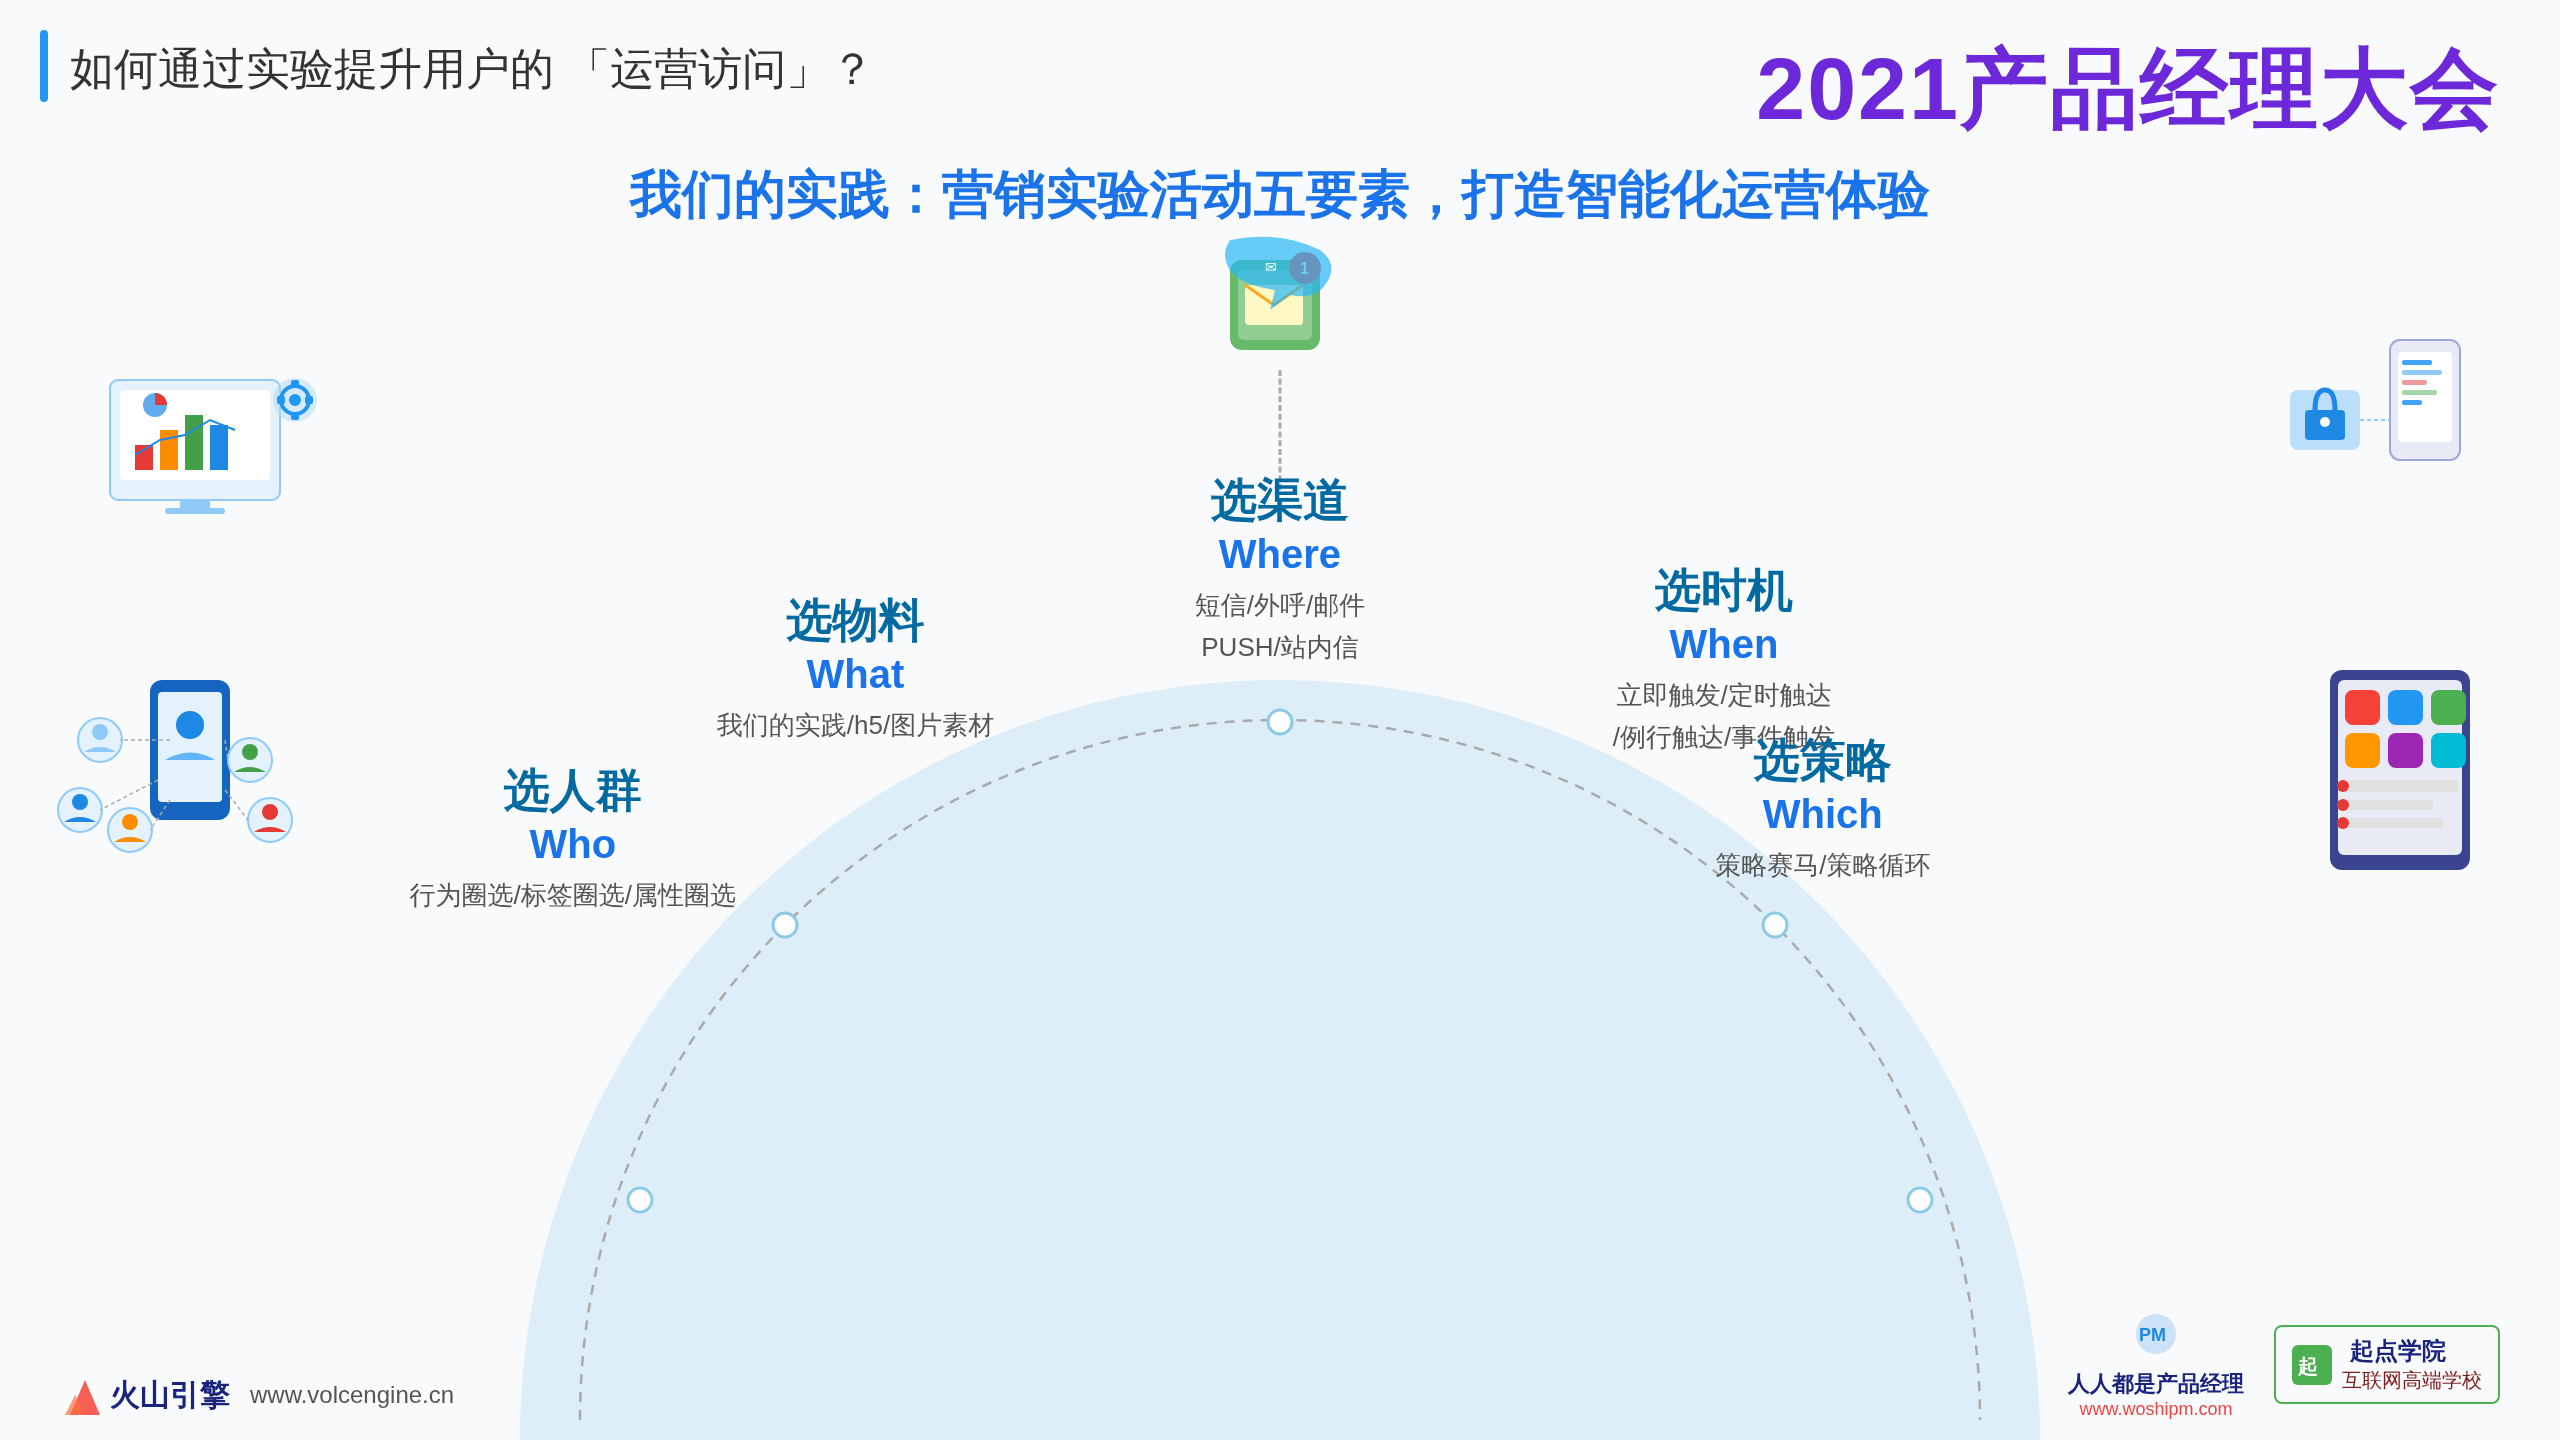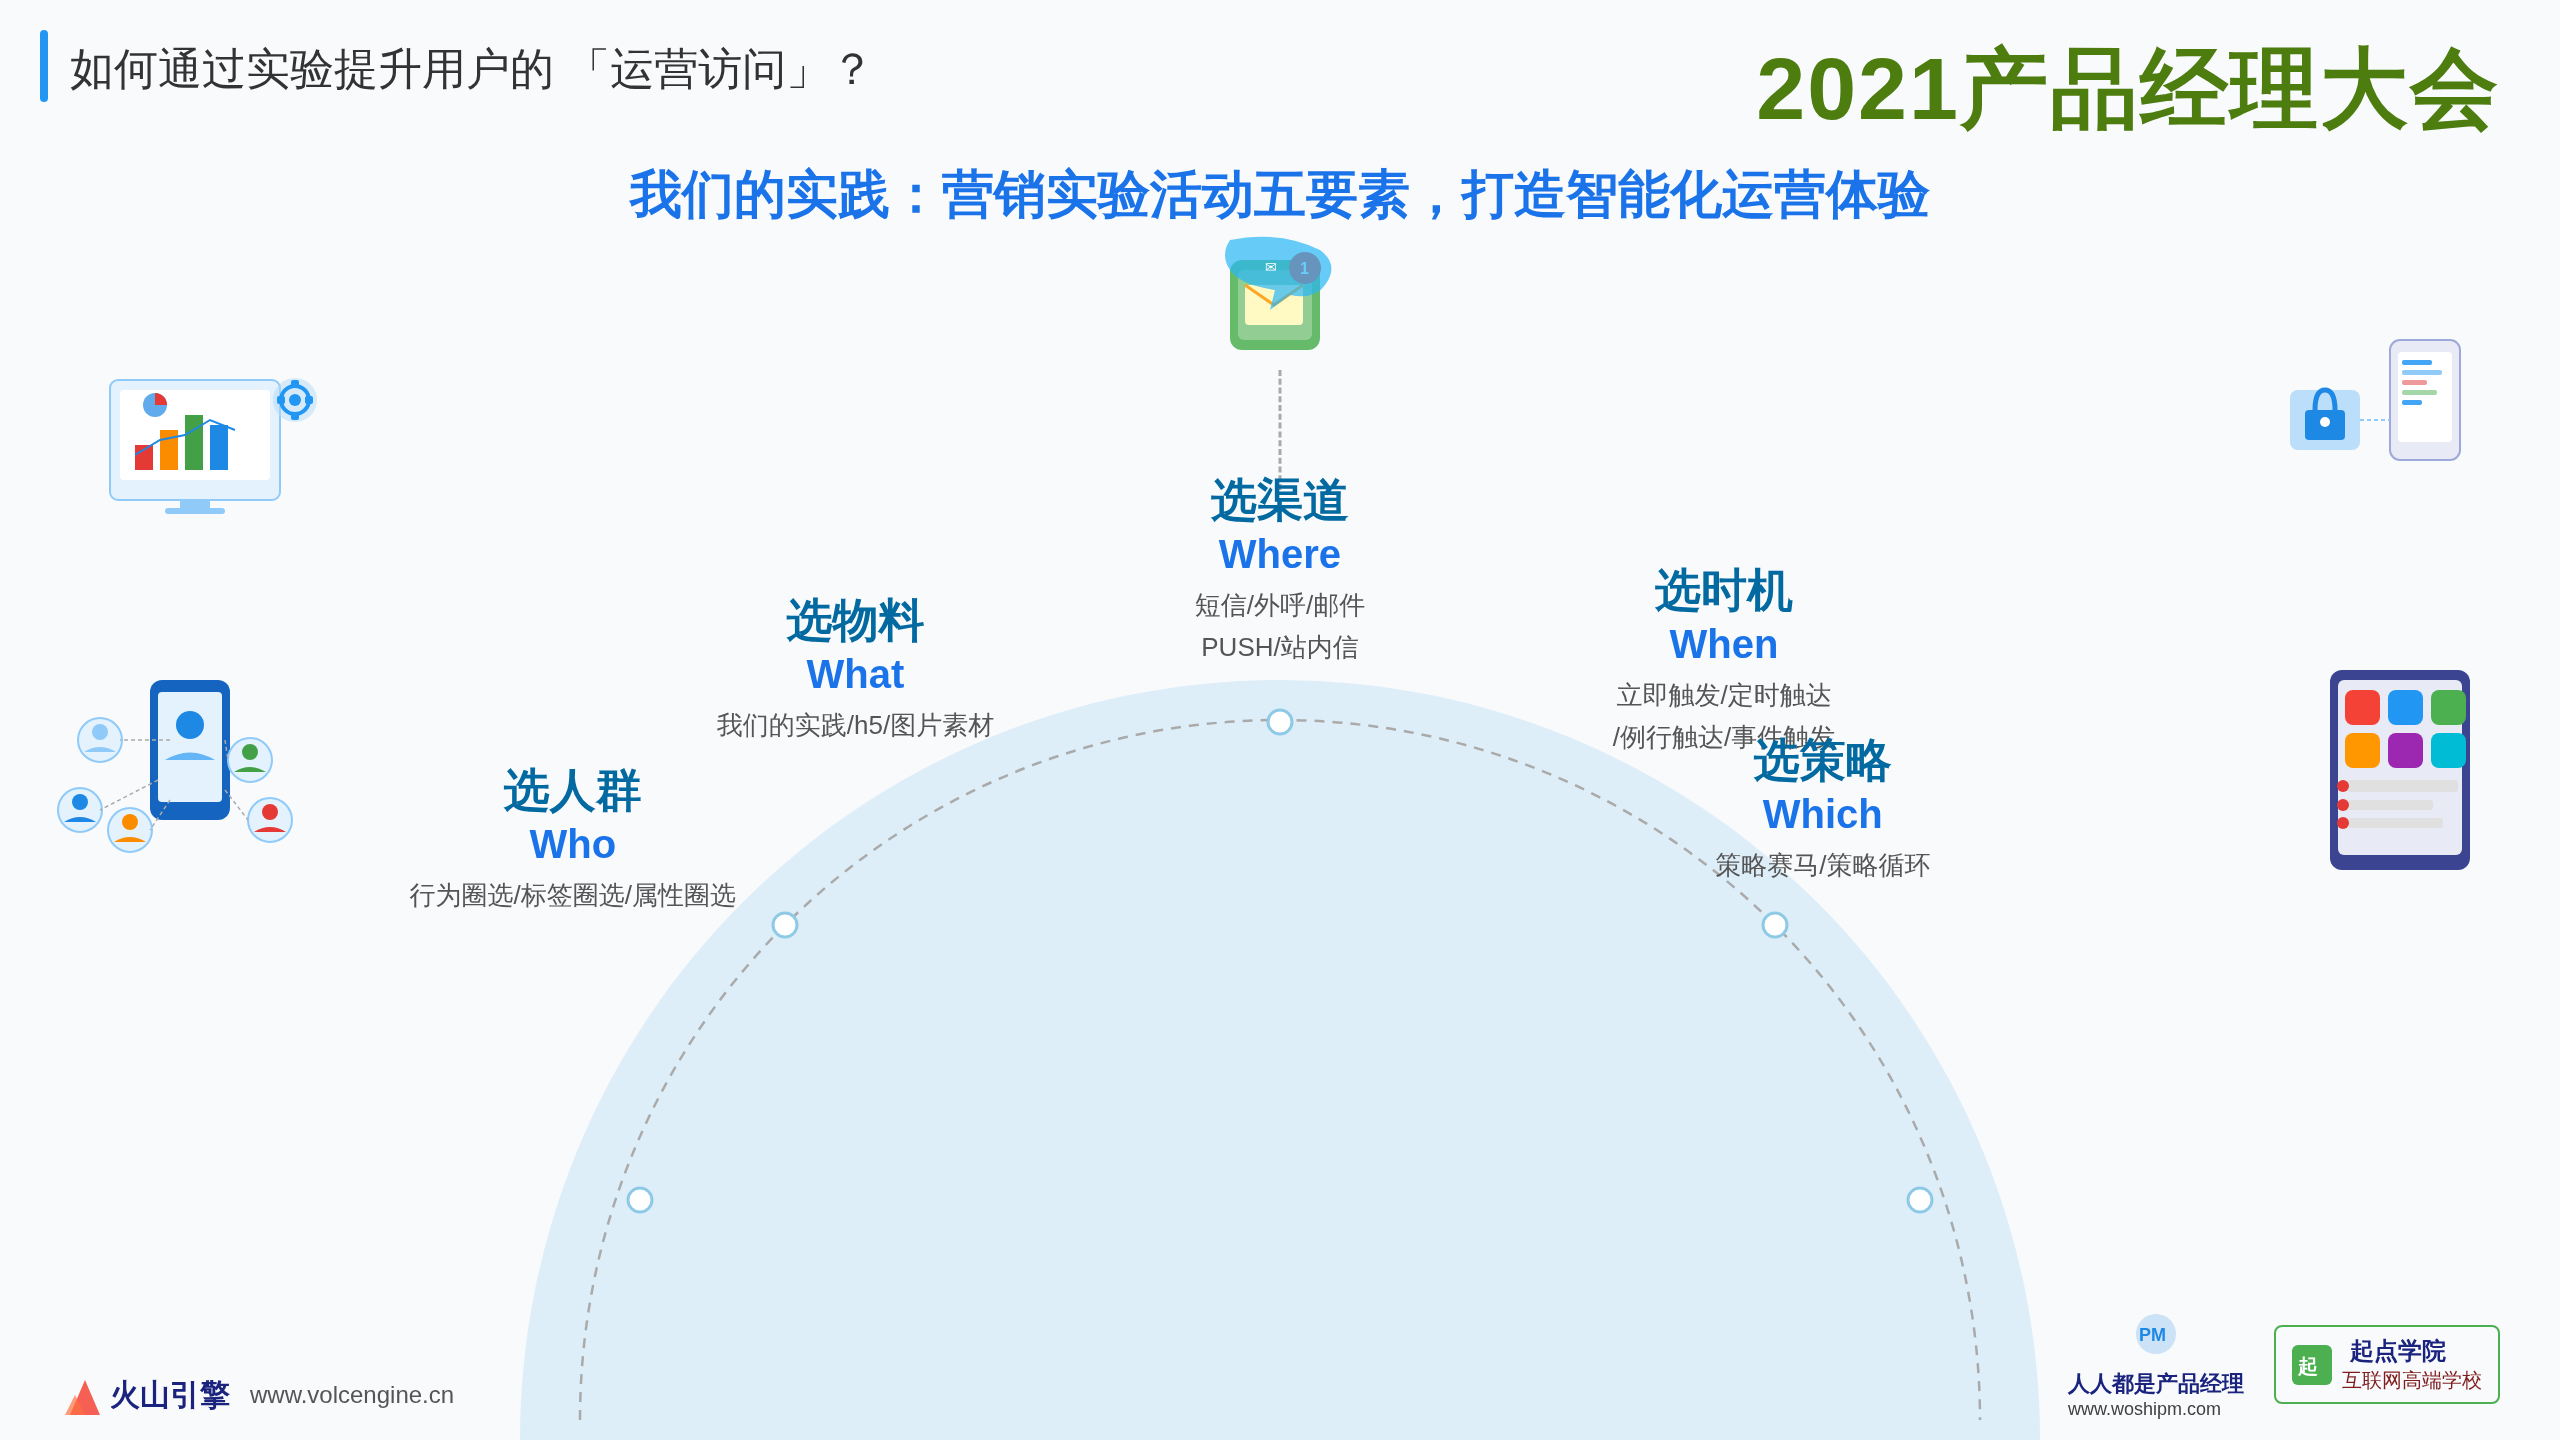--- a/index.html
+++ b/index.html
@@ -31,21 +31,21 @@
       color: #333;
       font-weight: 400;
     }
 
     .top-right-title {
       position: absolute;
       top: 30px;
       right: 60px;
       font-size: 88px;
       font-weight: 800;
-      color: #4d7c0f;
+      color: #6d28d9;
       letter-spacing: 2px;
     }
 
     .main-subtitle {
       position: absolute;
       top: 160px;
       left: 50%;
       transform: translateX(-50%);
       font-size: 52px;
       font-weight: 600;
@@ -369,21 +369,21 @@
 
 <div class="footer-right">
 
   <div style="display:flex;align-items:center;gap:10px;flex-direction:column;">
     <svg width="50" height="50" viewBox="0 0 50 50">
       <circle cx="25" cy="25" r="20" fill="#1e88e5" opacity="0.2"></circle>
       <text x="8" y="32" font-size="18" fill="#1e88e5" font-weight="bold">PM</text>
     </svg>
     <div>
       <div style="font-size:22px;font-weight:700;color:#1a237e;">人人都是产品经理</div>
-      <div style="font-size:18px;color:#404040;">www.woshipm.com</div>
+      <div style="font-size:18px;color:#ef4444;text-align:center;">www.woshipm.com</div>
     </div>
   </div>
 
   <div style="display:flex;align-items:center;gap:10px;border:2px solid #4caf50;padding:8px 16px;border-radius:8px;">
     <svg width="40" height="40" viewBox="0 0 40 40">
       <rect width="40" height="40" rx="6" fill="#4caf50"></rect>
       <text x="6" y="28" font-size="20" fill="white" font-weight="bold">起</text>
     </svg>
     <div>
       <div style="font-size:24px;font-weight:700;color:#1a237e;margin-left:8px;">起点学院</div>

